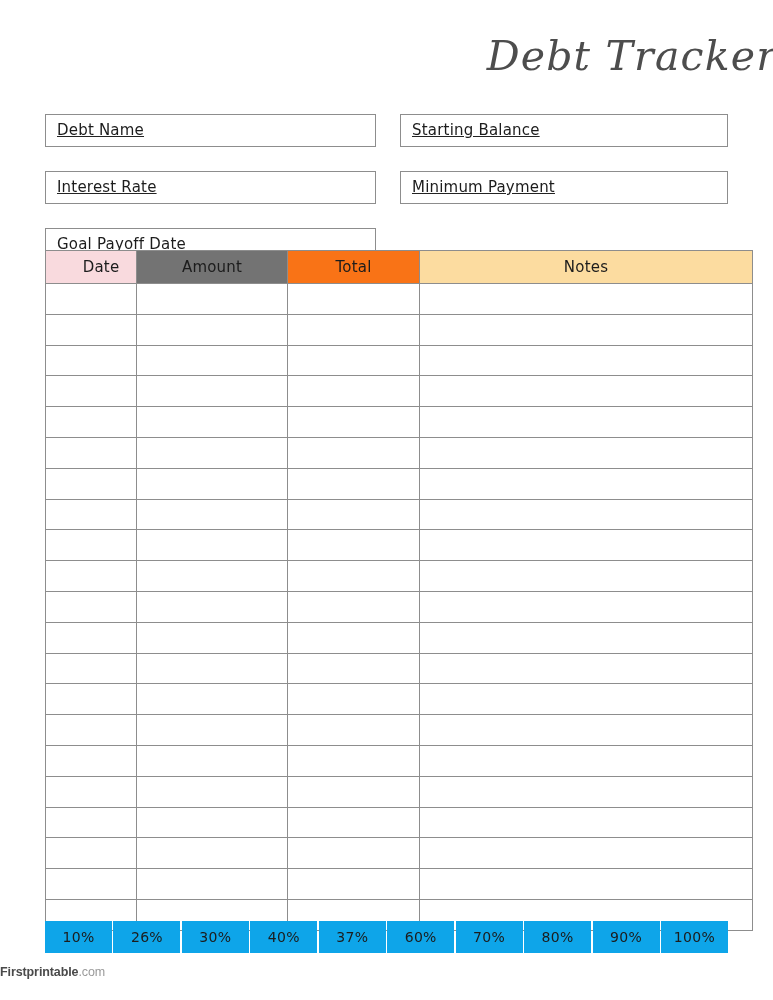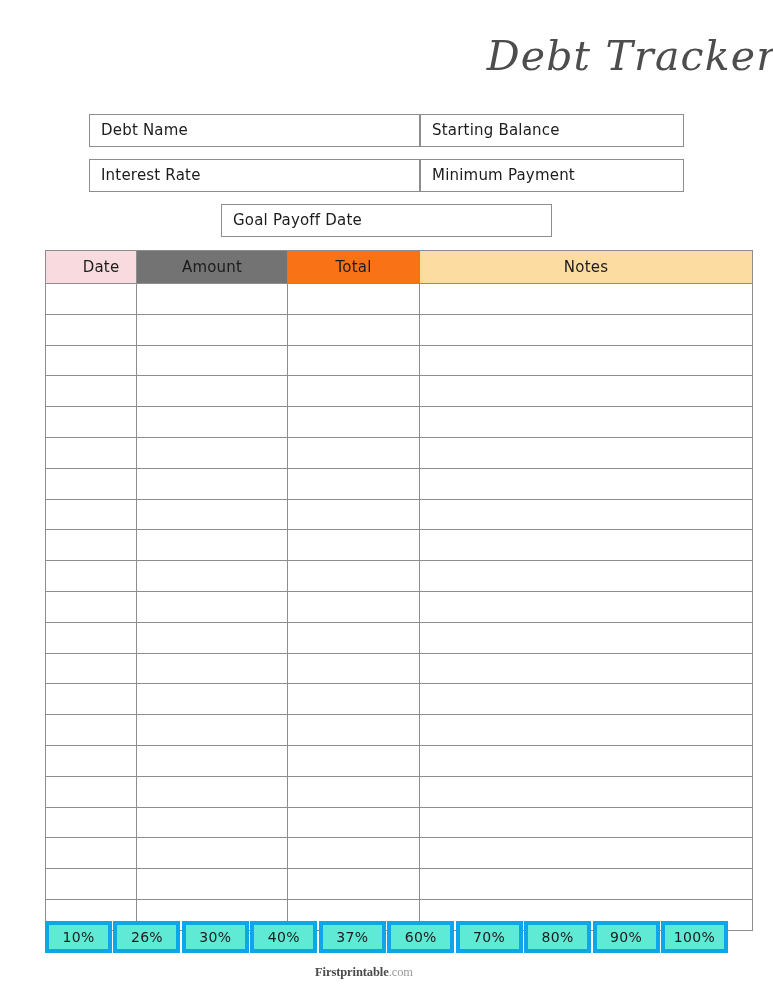--- a/index.html
+++ b/index.html
@@ -45,34 +45,35 @@
 
   
   .fields {
     position: absolute;
     top: 114px;
     left: 45px;
     width: 683px;
   }
   .field-row {
     display: flex;
-    justify-content: center;
-    margin-bottom: 12px;
+    justify-content: space-between;
+    margin-bottom: 24px;
+    text-decoration: underline;
   }
   .field-box {
     box-sizing: border-box;
     height: 33px;
     border: 1px solid #8d8d8d;
     background: #ffffff;
     display: flex;
     align-items: center;
     padding-left: 11px;
   }
   .field-box.left  { width: 331px; }
-  .field-box.right { width: 264px; }
+  .field-box.right { width: 328px; }
   .field-label {
     font-family: "DejaVu Sans", sans-serif;
     font-size: 15px;
     color: #1c1c1c;
     letter-spacing: 0.2px;
     line-height: 1;
     white-space: nowrap;
   }
 
   
@@ -116,41 +117,41 @@
     left: 45px;
     width: 683px;
     display: flex;
     justify-content: space-between;
   }
   .percent-box {
     box-sizing: border-box;
     width: 67px;
     height: 32px;
     border: 4px solid #0ea5e9;
-    background: #5eead4;
+    background: #0ea5e9;
     display: flex;
     align-items: center;
     justify-content: center;
   }
   .percent-label {
     font-family: "DejaVu Sans", sans-serif;
     font-size: 14px;
     color: #1c1c1c;
     letter-spacing: 0.3px;
     line-height: 1;
   }
 
   
   .footer {
     position: absolute;
     top: 963px;
     left: 0;
     width: 728px;
-    text-align: center;
-    font-family: Liberation Serif, serif;
+    text-align: left;
+    font-family: Liberation Sans, sans-serif;
     line-height: 1;
   }
   .footer-brand {
     font-size: 12.5px;
     font-weight: bold;
     color: #4a4a4a;
     letter-spacing: -0.1px;
   }
   .footer-tld {
     font-size: 12.5px;

